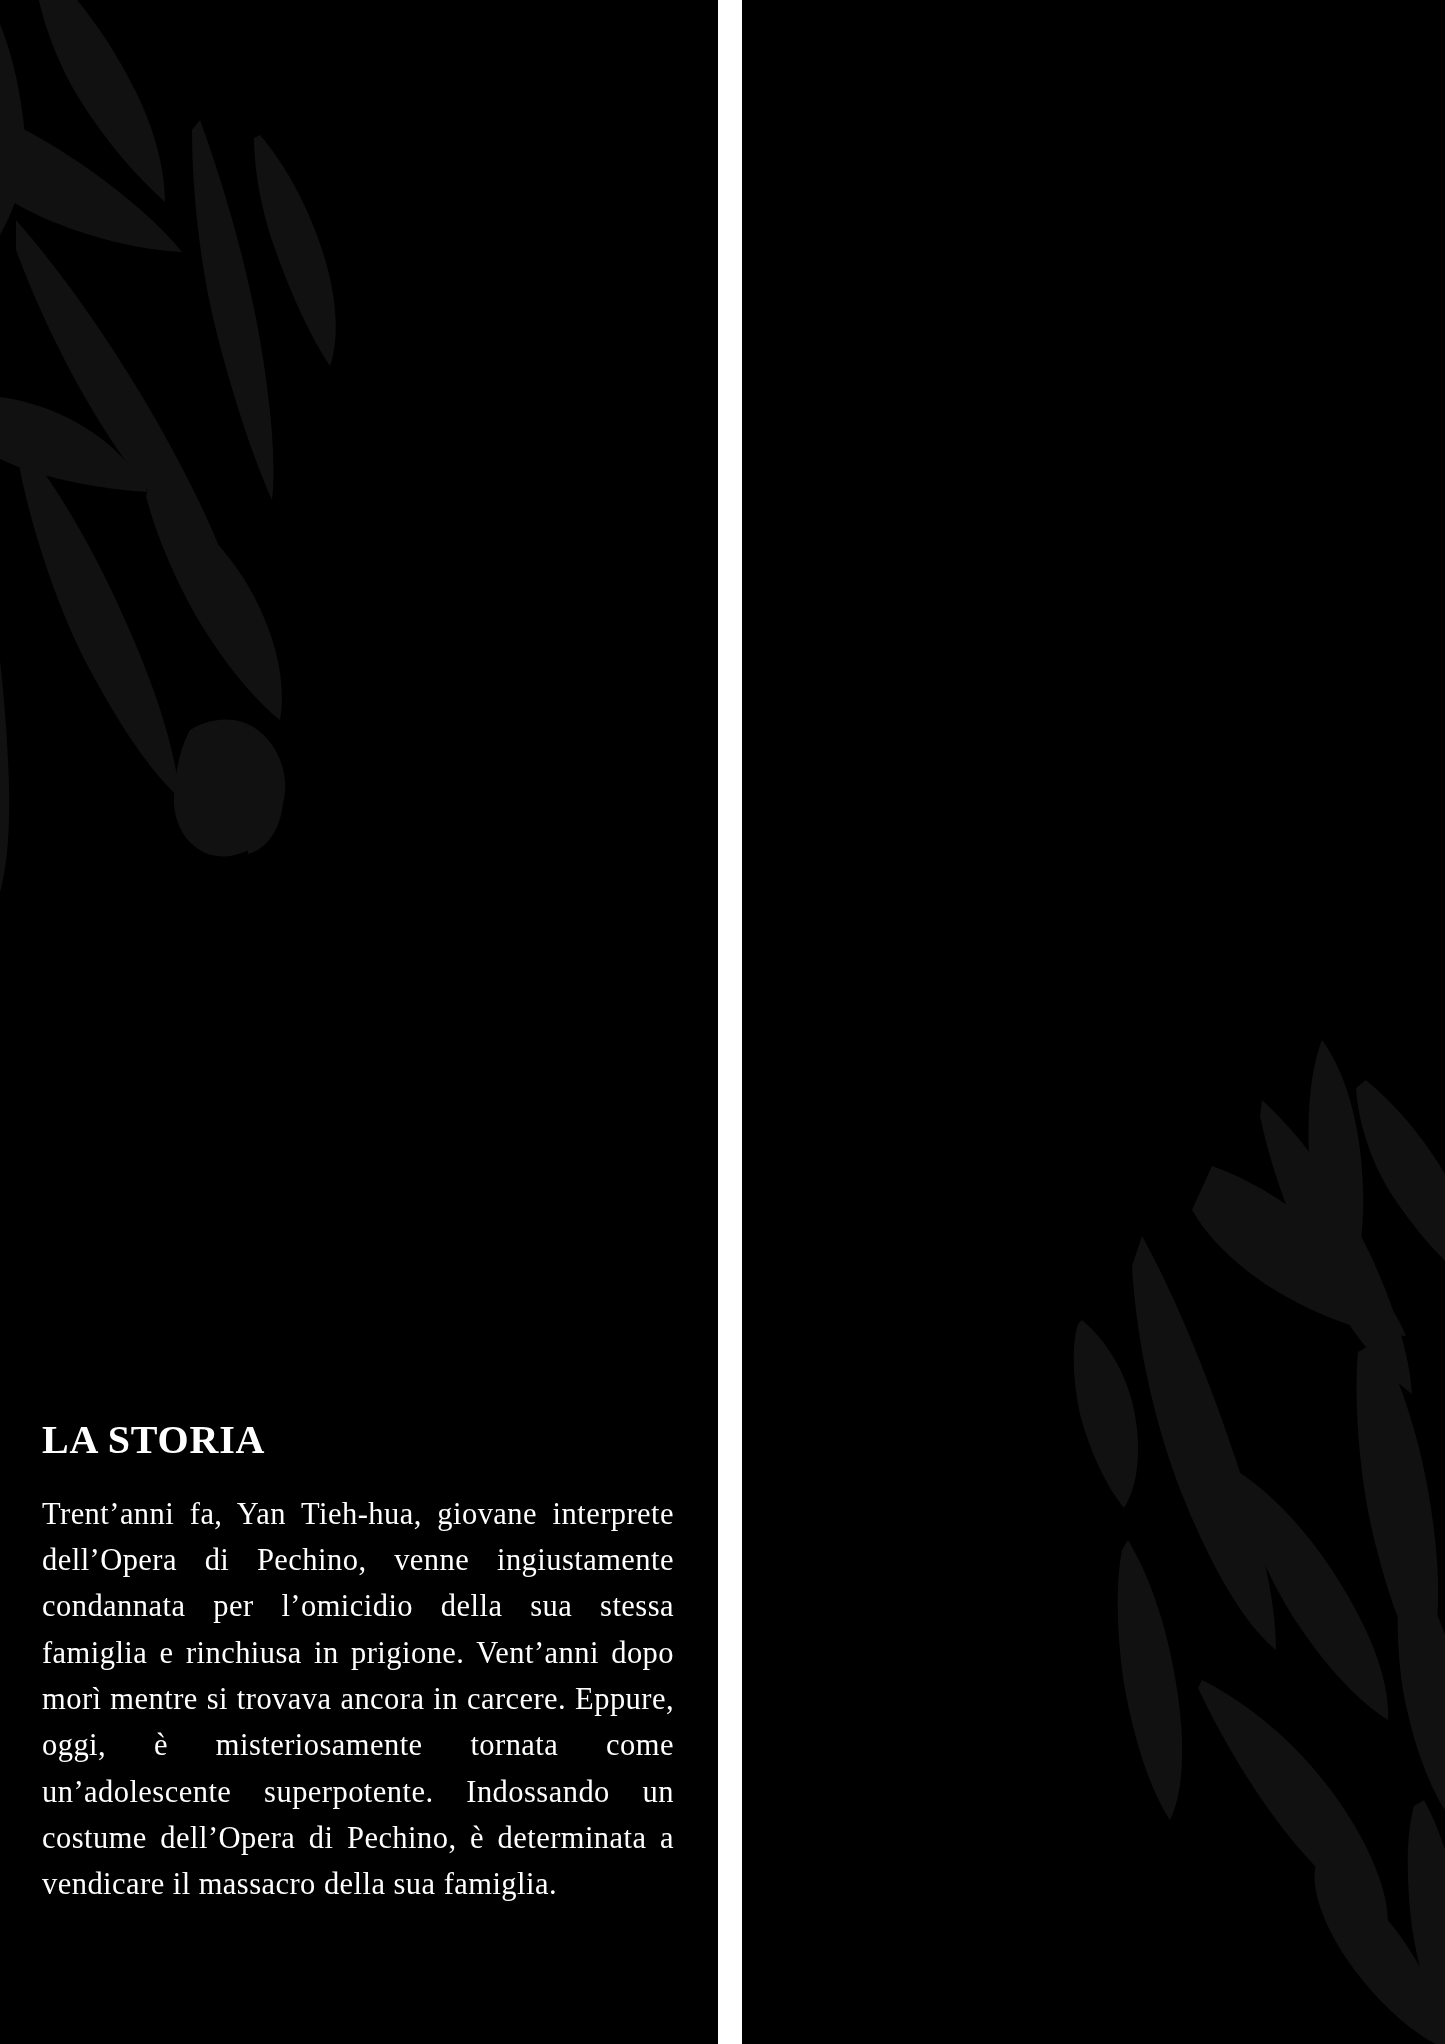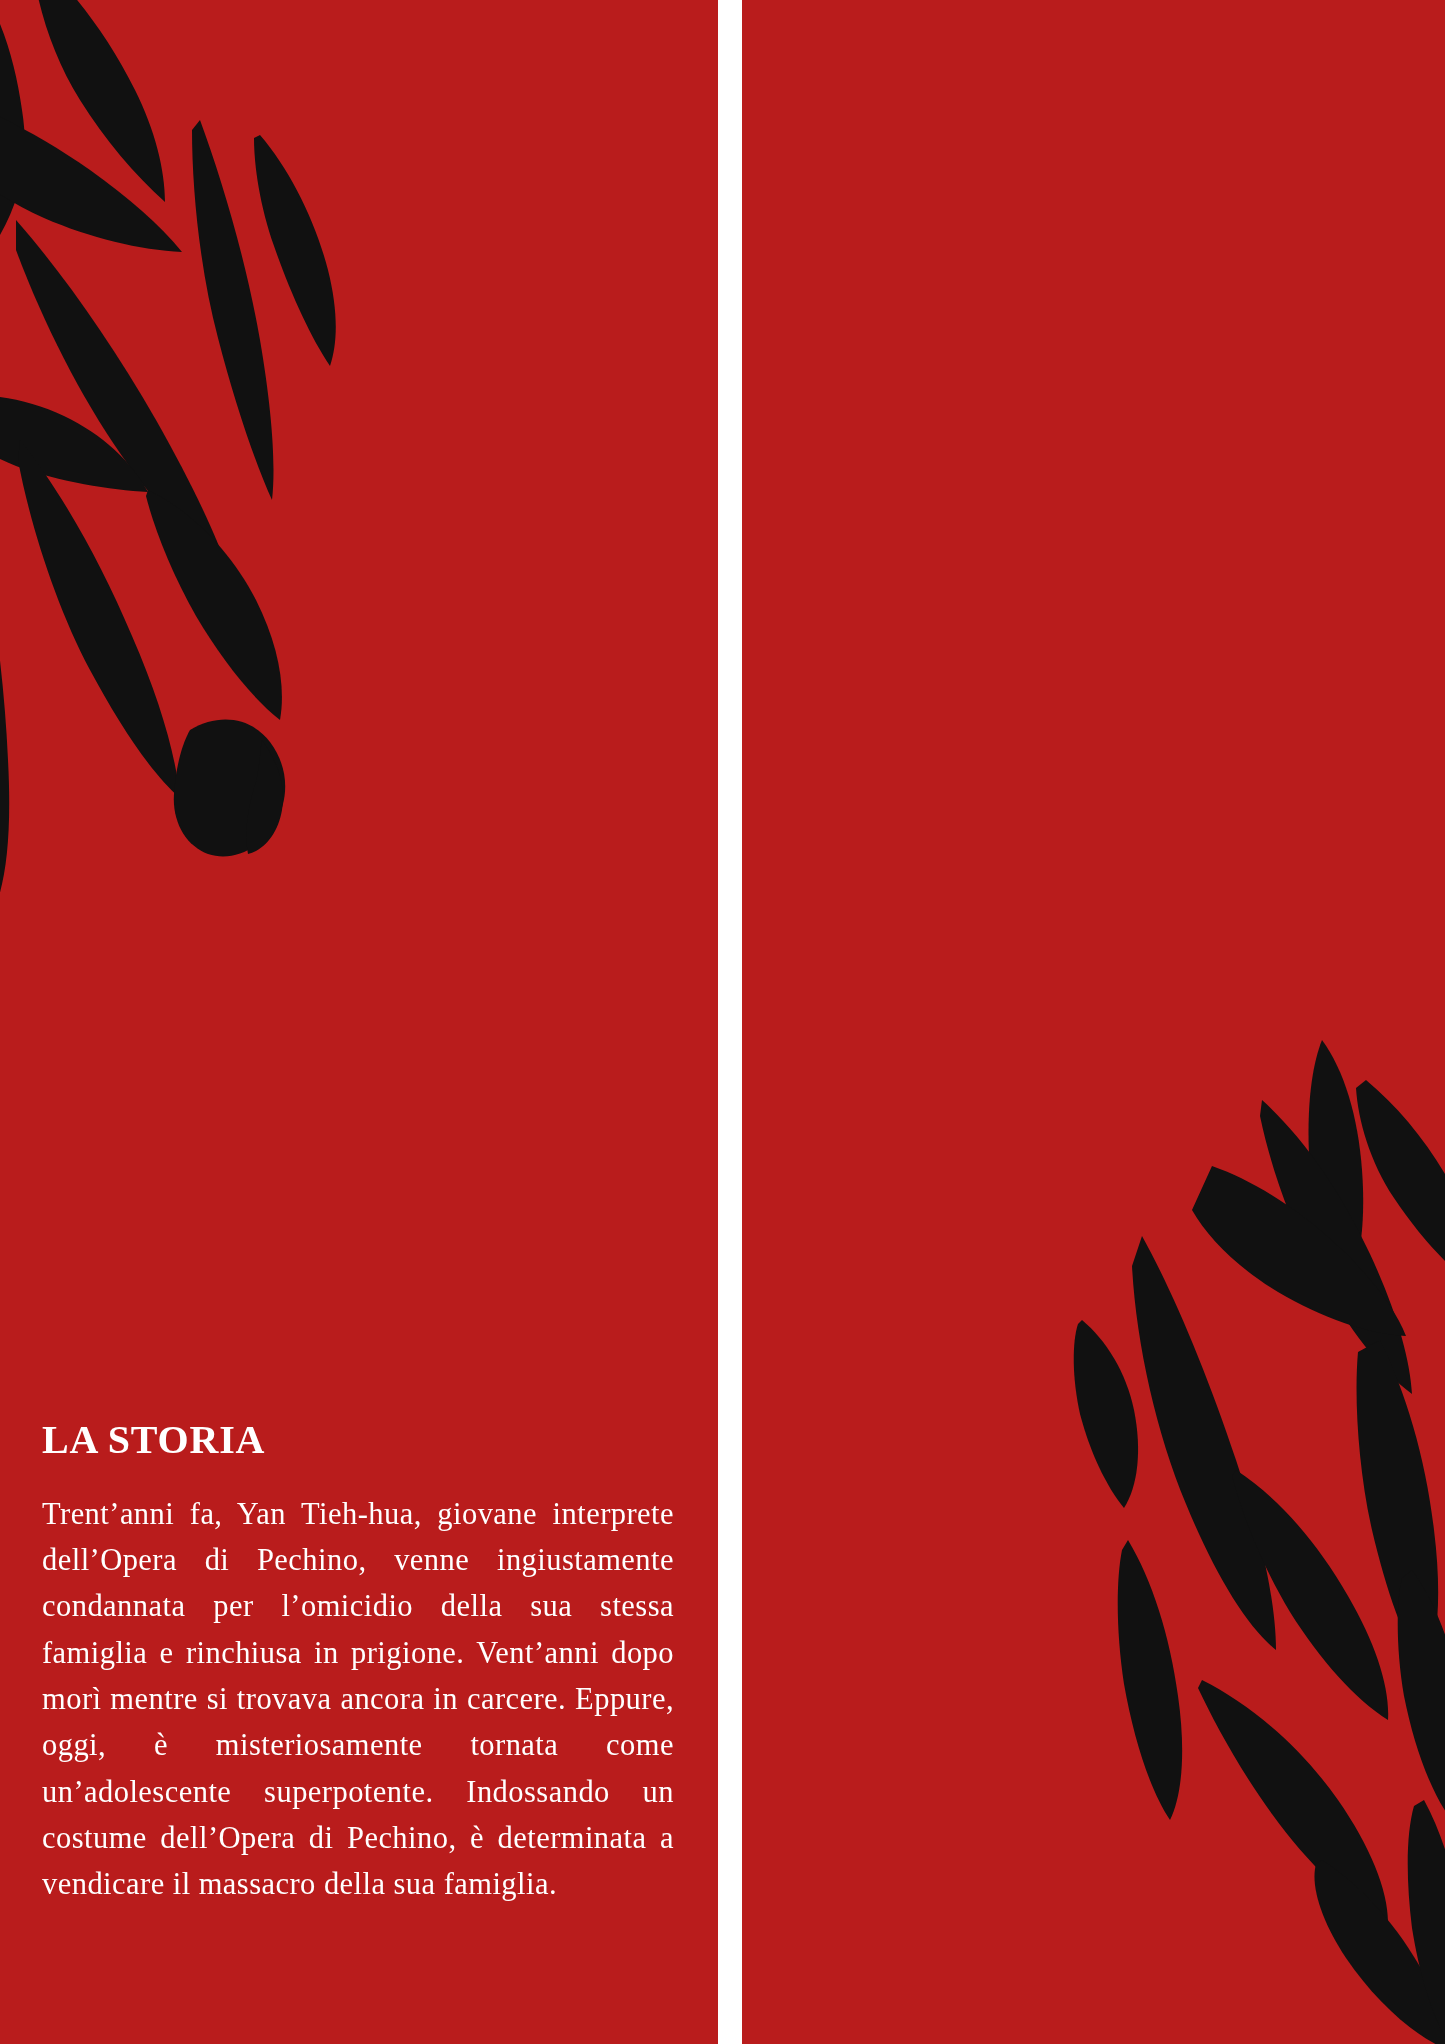--- a/index.html
+++ b/index.html
@@ -17,21 +17,21 @@
     position: relative;
     width: 1445px;
     height: 2044px;
     background: #ffffff;
   }
   
   .panel {
     position: absolute;
     top: 0;
     height: 2044px;
-    background: #b91c1c;
+    background: #000000;
     overflow: hidden;
   }
   .panel-left {
     left: 0;
     width: 718px;
   }
   .panel-right {
     left: 742px;
     width: 703px;
   }

